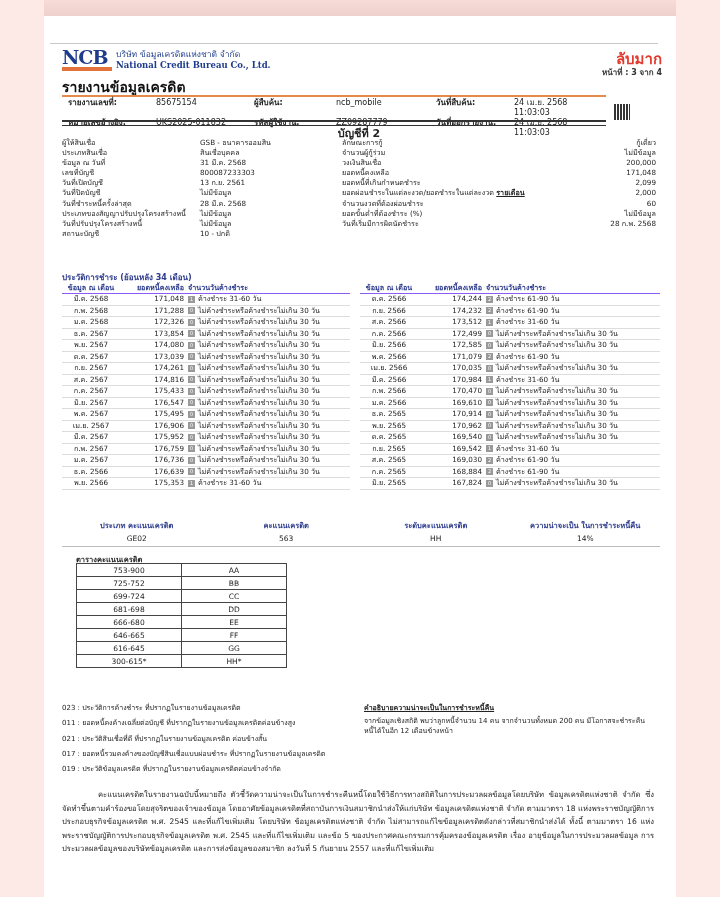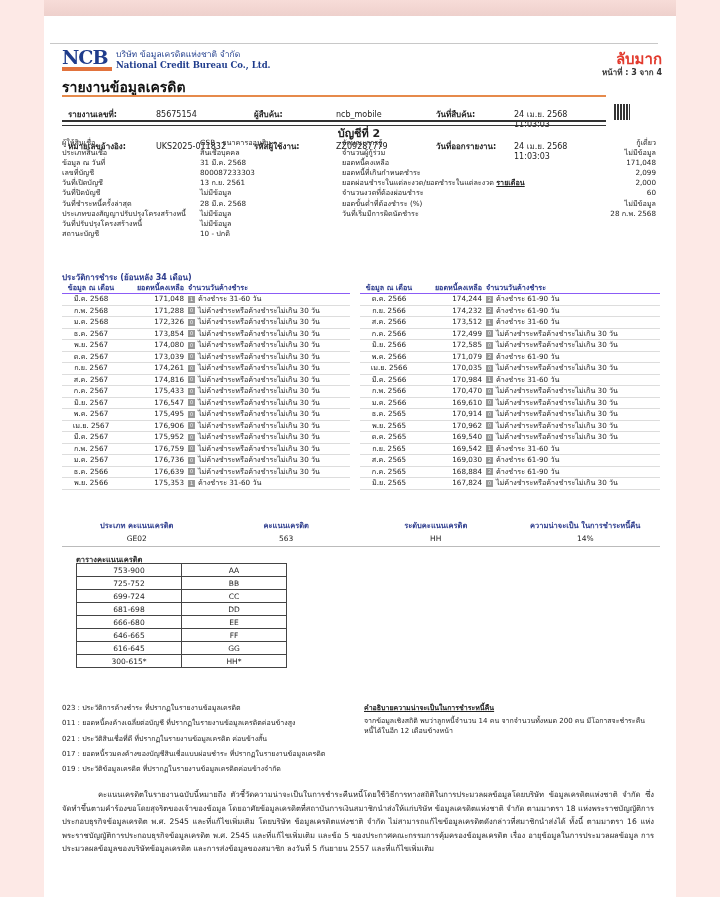--- a/index.html
+++ b/index.html
@@ -29,21 +29,21 @@
   .company .en { font-weight:bold; }
   .secret { position:absolute; right:14px; top:31px; font-size:15px; font-weight:bold; color:#e23b2e; }
   .pageno { position:absolute; right:14px; top:50px; font-size:8px; font-weight:bold; color:#333; }
   .report-title { position:absolute; left:4px; top:60px; font-size:14px; font-weight:bold; color:#111; }
   .orange-line { position:absolute; left:4px; top:79px; width:544px; height:2px; background:#e68a4b; }
   .qr { position:absolute; left:570px; top:88px; width:16px; height:16px;
         background:
           repeating-linear-gradient(90deg,#111 0 2px,#fff 2px 3px),
           #111; opacity:.85; }
   .meta { position:absolute; left:10px; top:82px; width:538px; font-size:8px; line-height:10px; }
-  .meta .row { display:flex;margin-top:12px; }
+  .meta .row { display:flex; }
   .meta .lbl { font-weight:bold; color:#222; }
   .meta .c1 { width:88px; } .meta .c2 { width:98px; } .meta .c3 { width:82px; }
   .meta .c4 { width:100px; } .meta .c5 { width:78px; } .meta .c6 { width:90px; }
   .dbl { position:absolute; left:4px; top:104px; width:544px; height:3px; border-top:2px solid #333; border-bottom:1px solid #333; }
 
   .acct-title { position:absolute; left:0; width:602px; top:108px; text-align:center; font-size:11px; font-weight:bold; }
 
   .kv { position:absolute; font-size:7.2px; line-height:10.1px; }
   .kv .r { display:flex; }
   .left-kv { left:4px; top:122px; width:280px; }
@@ -171,20 +171,24 @@
     <div class="kv right-kv">
       <div class="r">
           <span class="k">ลักษณะการกู้</span>
           <span class="v">กู้เดี่ยว</span>
         </div>
       <div class="r">
           <span class="k">จำนวนผู้กู้ร่วม</span>
           <span class="v">ไม่มีข้อมูล</span>
         </div>
       <div class="r">
+          <span class="k">วงเงินสินเชื่อ</span>
+          <span class="v">200,000</span>
+        </div>
+      <div class="r">
           <span class="k">ยอดหนี้คงเหลือ</span>
           <span class="v">171,048</span>
         </div>
       <div class="r">
           <span class="k">ยอดหนี้ที่เกินกำหนดชำระ</span>
           <span class="v">2,099</span>
         </div>
       <div class="r">
           <span class="k"><span>ยอดผ่อนชำระในแต่ละงวด/ยอดชำระในแต่ละงวด</span> <span class="u">รายเดือน</span></span>
           <span class="v">2,000</span>

